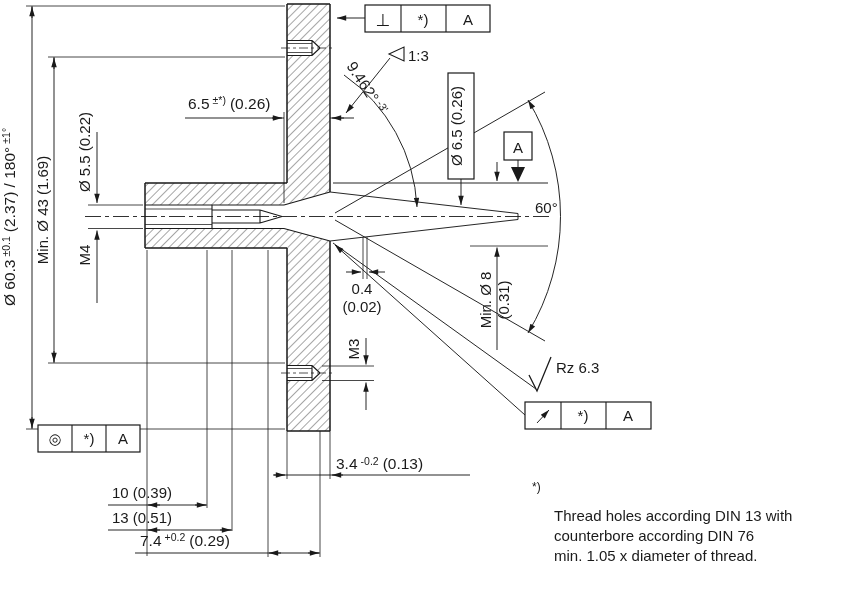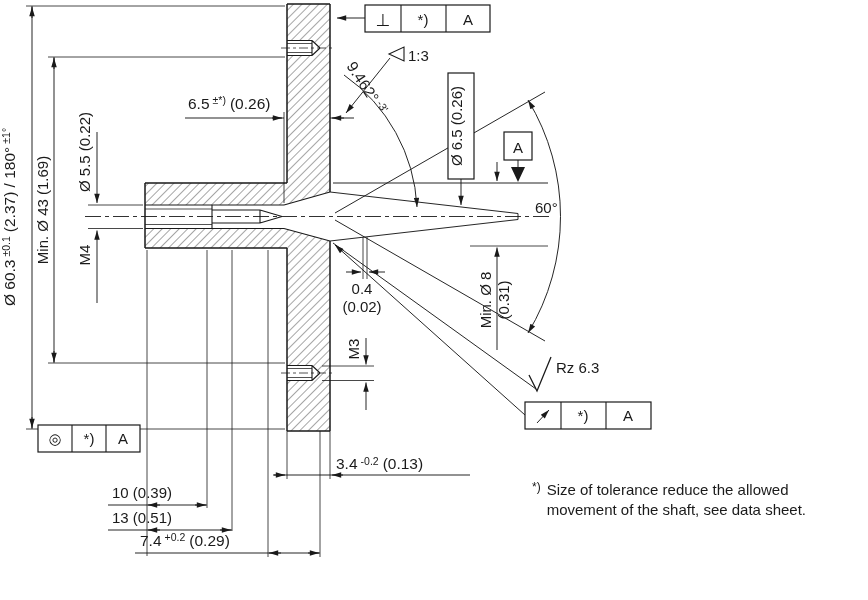--- a/index.html
+++ b/index.html
@@ -237,17 +237,18 @@
     <path class="dl" d="M343,475 L332,475" marker-end="url(#arr)"></path>
     <text x="336" y="469">
       <tspan>3.4</tspan><tspan class="sup" dx="3" dy="-4">-0.2</tspan><tspan dx="4" dy="4">(0.13)</tspan>
     </text>
   </g>
 </svg>
 
 <div class="notes">
   <div class="note-row">
     <span class="note-marker">*)</span>
-    <div class="note-body">Size of tolerance reduce the allowed
-movement of the shaft, see data sheet.</div>
   </div>
+  <div class="note2">Thread holes according DIN 13 with
+counterbore according DIN 76
+min. 1.05 x diameter of thread.</div>
 </div>
 </div>
 
 </body></html>

